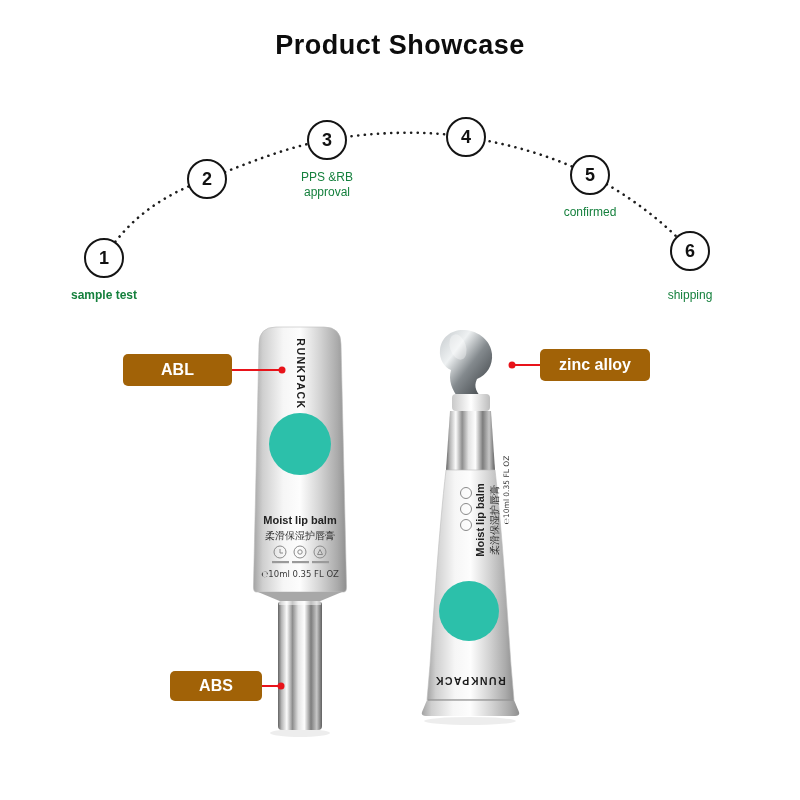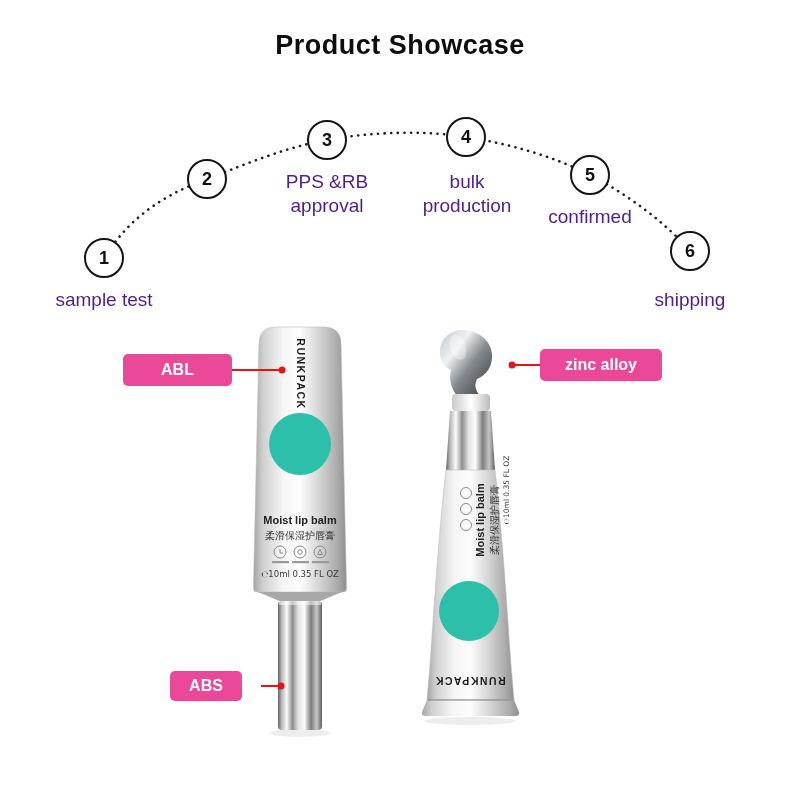--- a/index.html
+++ b/index.html
@@ -4,23 +4,23 @@
 <style>
   html,body{margin:0;padding:0;background:#fff;}
   .stage{position:relative;width:800px;height:800px;background:#ffffff;overflow:hidden;
          font-family:"Liberation Sans","DejaVu Sans",sans-serif;color:#111;padding-left:35px;}
   .page-title{position:absolute;left:0;top:30px;width:800px;margin:0;text-align:center;
               font-size:27px;font-weight:bold;letter-spacing:.5px;color:#0d0d0d;}
   svg.art{position:absolute;left:0;top:0;z-index:1;}
   .step-circle{position:absolute;width:40px;height:40px;border:2.5px solid #141414;border-radius:50%;
                background:#fff;display:flex;align-items:center;justify-content:center;
                font-size:18px;font-weight:bold;z-index:2;box-sizing:border-box;}
-  .step-label{position:absolute;width:140px;text-align:center;font-size:19px;line-height:1.25;
-              color:#4c1d95;white-space:pre-line;z-index:2;}
-  .callout{position:absolute;background:#ec4899;color:#fff;font-weight:bold;font-size:16px;
+  .step-label{position:absolute;width:140px;text-align:center;font-size:12px;line-height:1.25;
+              color:#15803d;white-space:pre-line;z-index:2;}
+  .callout{position:absolute;background:#a16207;color:#fff;font-weight:bold;font-size:16px;
            display:flex;align-items:center;justify-content:center;border-radius:5px;z-index:3;}
 </style>
 </head>
 <body>
 
 <div class="stage">
 
   <h1 class="page-title">Product Showcase</h1>
 
   <svg class="art" width="800" height="800" viewBox="0 0 800 800">
@@ -132,25 +132,23 @@
   <div class="step-circle" style="left:446px;top:117px;">
       <span>4</span>
     </div>
   <div class="step-circle" style="left:570px;top:155px;">
       <span>5</span>
     </div>
   <div class="step-circle" style="left:670px;top:231px;">
       <span>6</span>
     </div>
 
-  <div class="step-label" style="left:34px;top:288px;">sample test</div>
+  <div class="step-label" style="left:34px;top:288px;font-weight:bold;">sample test</div>
   <div class="step-label" style="left:257px;top:170px;">PPS &amp;RB
 approval</div>
-  <div class="step-label" style="left:397px;top:170px;">bulk
-production</div>
   <div class="step-label" style="left:520px;top:205px;">confirmed</div>
   <div class="step-label" style="left:620px;top:288px;">shipping</div>
 
   <div class="callout" style="left:123px;top:354px;width:109px;height:32px;">ABL</div>
-  <div class="callout" style="left:540px;top:349px;width:122px;height:32px;">zinc alloy</div>
-  <div class="callout" style="left:170px;top:671px;width:72px;height:30px;text-align:right;">ABS</div>
+  <div class="callout" style="left:540px;top:349px;width:110px;height:32px;">zinc alloy</div>
+  <div class="callout" style="left:170px;top:671px;width:92px;height:30px;text-align:right;">ABS</div>
 
 </div>
 
 </body></html>

